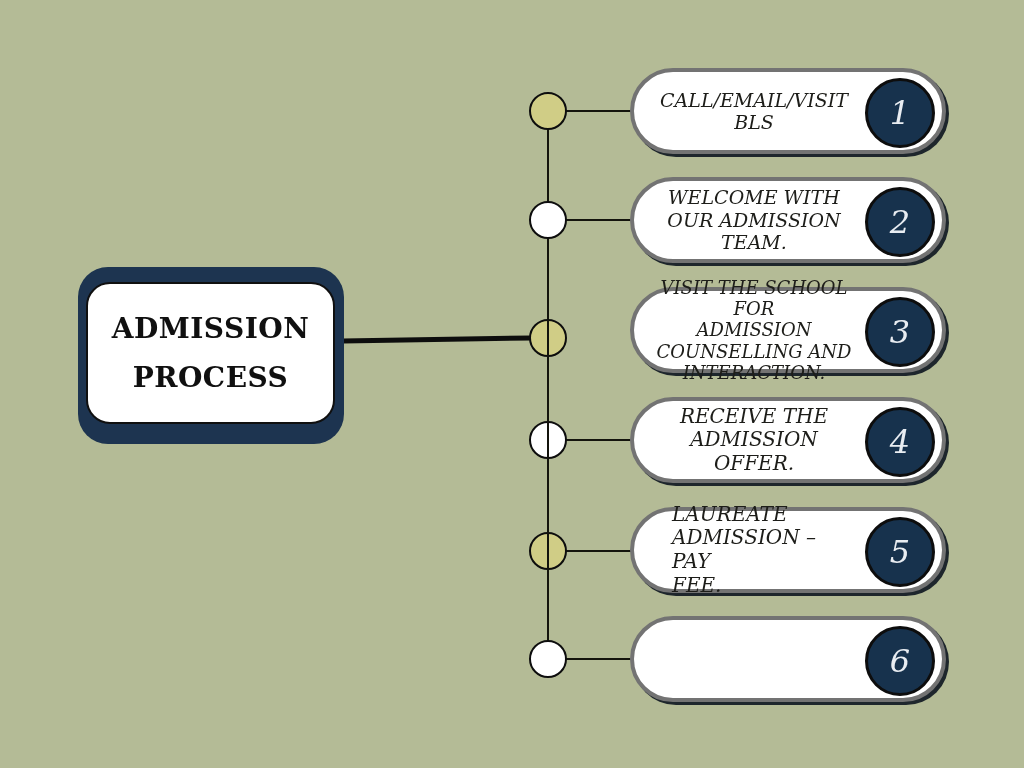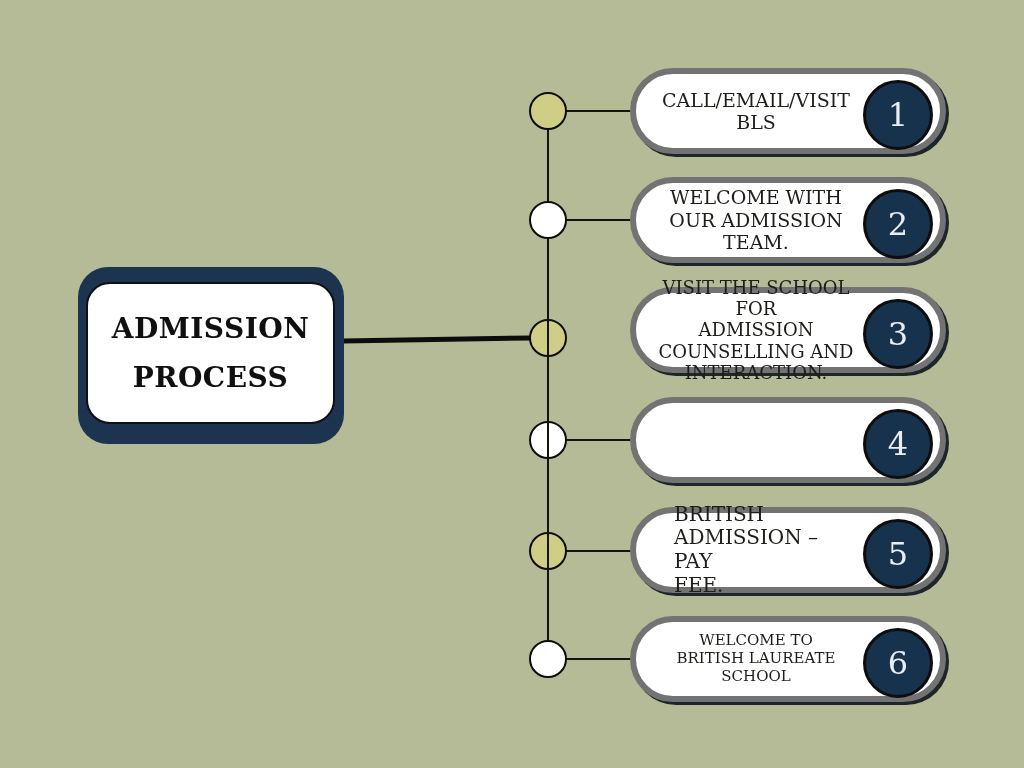--- a/index.html
+++ b/index.html
@@ -78,24 +78,25 @@
   .dot.d4 { top: 421px; }
   .dot.d5 { top: 532px; }
   .dot.d6 { top: 640px; }
 
   
   .pill {
     position: absolute;
     left: 630px;
     width: 316px; height: 86px;
     background: var(--card-bg);
-    border: 6px solid #737373;
+    border: 4px solid #737373;
     border-radius: 43px;
     box-shadow: 3px 3px 0 rgba(13, 22, 32, 0.9);
     z-index: 2;
+    font-style: italic;
   }
   .pill.p1 { top: 68px; }
   .pill.p2 { top: 177px; }
   .pill.p3 { top: 287px; }
   .pill.p4 { top: 397px; }
   .pill.p5 { top: 507px; }
   .pill.p6 { top: 616px; }
 
   .pill-text {
     position: absolute;
@@ -179,27 +180,27 @@
     <div class="num-badge">2</div>
   </div>
   <div class="pill p3">
     <div class="pill-text">VISIT THE SCHOOL FOR
 ADMISSION
 COUNSELLING AND
 INTERACTION.</div>
     <div class="num-badge">3</div>
   </div>
   <div class="pill p4">
+    <div class="pill-text">RECEIVE THE
+ADMISSION OFFER.</div>
     <div class="num-badge">4</div>
   </div>
   <div class="pill p5">
-    <div class="pill-text">BRITISH
+    <div class="pill-text">LAUREATE
 ADMISSION – PAY
 FEE.</div>
     <div class="num-badge">5</div>
   </div>
   <div class="pill p6">
-    <div class="pill-text">WELCOME TO
-BRITISH LAUREATE SCHOOL</div>
     <div class="num-badge">6</div>
   </div>
 
 </div>
 
 </body></html>

